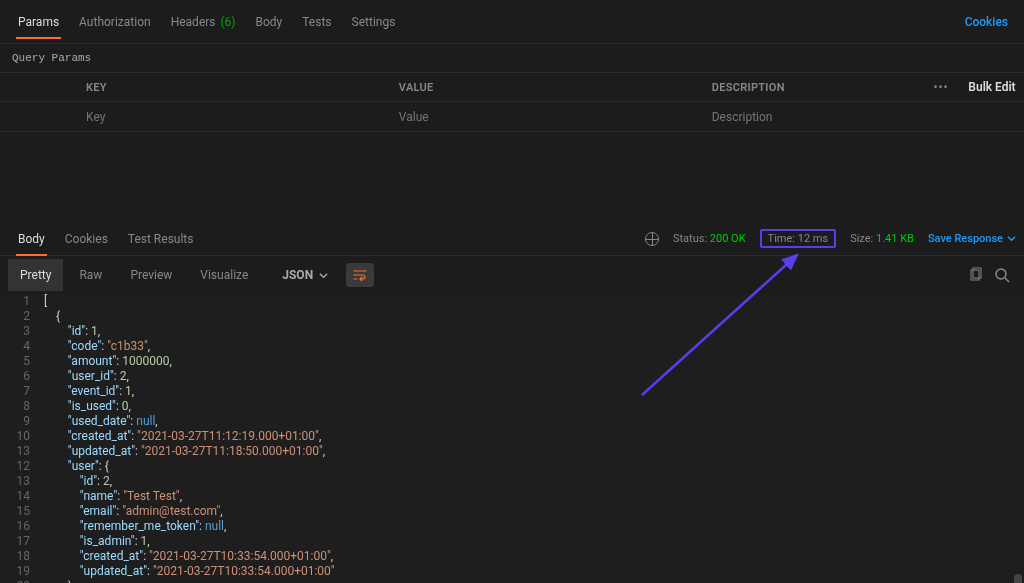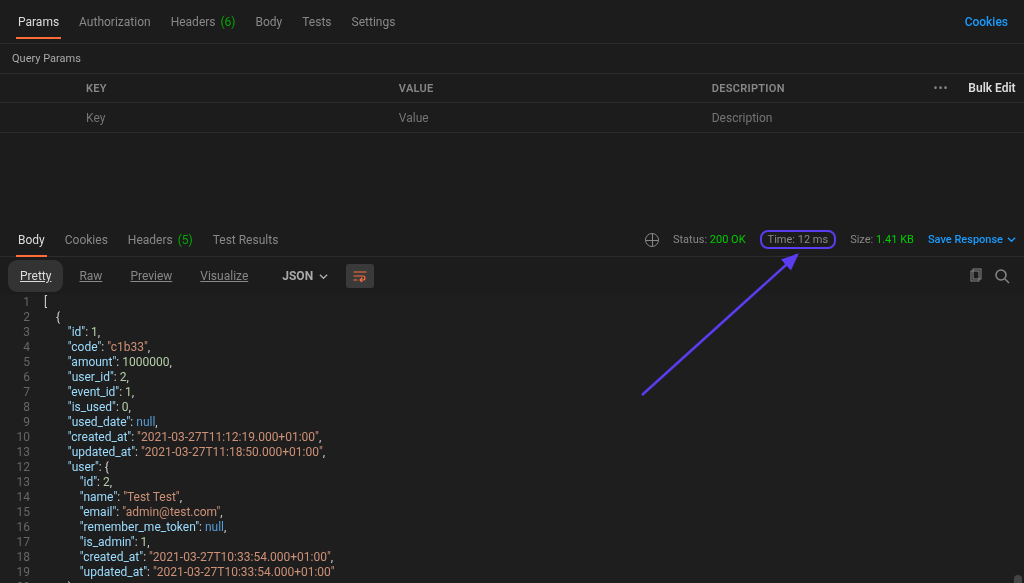--- a/index.html
+++ b/index.html
@@ -5,49 +5,49 @@
     * { margin: 0; padding: 0; box-sizing: border-box; font-family: -apple-system, BlinkMacSystemFont, "Segoe UI", Roboto, sans-serif; }
     body { background: #1c1c1c; color: #aaa; font-size: 12px; width: 1024px; height: 583px; overflow: hidden; position: relative; }
     
     .tabs-row { display: flex; align-items: center; padding: 16px 8px; border-bottom: 1px solid #2c2c2c; height: 44px; }
     .tab { padding: 9px 10px; color: #888; cursor: pointer; position: relative; }
     .tab.active { color: #ddd; }
     .tab.active::after { content:''; position:absolute; left:8px; right:8px; bottom:-1px; height:2px; background:#ff6c37; }
     .tab .count { color: #0a0; margin-left: 2px; }
     .cookies-link { margin-left: auto; color: #1a9cff; cursor: pointer; padding-right: 8px; font-weight: 500; }
     
-    .section-label { padding: 8px 12px; color: #aaa; font-size: 11px; }
+    .section-label { padding: 8px 12px; color: #aaa; font-size: 11px; font-family: Liberation Mono, monospace; }
     
     .params-table { width: 100%; }
     .params-header-row { display: flex; align-items: center; height: 30px; border-top: 1px solid #2c2c2c; border-bottom: 1px solid #2c2c2c; }
     .params-checkbox-col { width: 34px; }
     .params-col { flex: 1; padding: 0 8px; color: #888; font-size: 11px; font-weight:600; letter-spacing:0.3px;margin-left:44px; }
     .params-actions { width: 38px; display:flex; align-items:center; justify-content:center; color:#888; cursor:pointer; letter-spacing:1px; }
     .bulk-edit { width: 64px; color: #ddd; font-weight: 600; font-size: 12px; cursor:pointer; text-align:center; }
     .params-input-row { display: flex; align-items: center; height: 30px; border-bottom: 1px solid #2c2c2c; }
     .params-input-row input { background: transparent; border: none; color: #666; font-size: 12px; width: 100%; outline: none; }
     
     .spacer { height: 90px; }
     
     .response-tabs { display: flex; align-items: center; height: 34px; border-bottom: 1px solid #2c2c2c; padding: 0 8px; }
     .rtab { padding: 9px 10px; color: #888; cursor: pointer; position: relative; }
     .rtab.active { color: #ddd; }
     .rtab.active::after { content:''; position:absolute; left:8px; right:8px; bottom:-1px; height:2px; background:#ff6c37; }
     .rtab .count { color: #0a0; margin-left: 2px; }
     .status-block { margin-left: auto; display: flex; align-items: center; gap: 14px; font-size: 11px; }
     .status-item { color: #888; }
     .status-item .val-green { color: #0c0; }
-    .time-box { border: 2px solid #5b3cf0; padding: 1px 6px; border-radius: 8px; }
+    .time-box { border: 2px solid #5b3cf0; padding: 1px 6px; border-radius: 2px; }
     .save-response { color: #1a9cff; cursor: pointer; font-weight:500; display:flex; align-items:center; gap:4px; }
     .globe-icon { width:14px; height:14px; border:1.2px solid #888; border-radius:50%; position:relative; }
     .globe-icon::before { content:''; position:absolute; left:50%; top:0; bottom:0; width:1px; background:#888; }
     .globe-icon::after { content:''; position:absolute; top:50%; left:0; right:0; height:1px; background:#888; }
     
     .body-toolbar { display: flex; align-items: center; height: 38px; padding: 0 8px; gap: 4px; }
-    .view-btn { padding: 9px 12px; color: #888; cursor: pointer; border-radius: 9px; font-size:12px;text-decoration:underline; }
+    .view-btn { padding: 9px 12px; color: #888; cursor: pointer; border-radius: 1px; font-size:12px; }
     .view-btn.active { background: #333; color: #ddd; }
     .json-select { padding: 5px 10px; color: #aaa; cursor: pointer; display:flex; align-items:center; gap:6px; margin-left:8px;font-weight:bold; }
     .json-select svg { width:9px; height:9px; }
     .wrap-btn { width: 28px; height: 24px; background: #3a3a3a; border-radius: 3px; display:flex; align-items:center; justify-content:center; cursor:pointer; margin-left:4px; }
     .toolbar-right { margin-left: auto; display:flex; gap:10px; padding-right:6px; }
     .icon-btn { width:16px; height:16px; cursor:pointer; color:#888; }
     
     .code-area { display: flex; background: #1e1e1e; font-family: Menlo, Monaco, "Courier New", monospace; font-size: 12px; line-height: 15px; height: 315px; overflow:hidden; position:relative; }
     .gutter { width: 40px; text-align: right; padding-right: 10px; color: #666; user-select: none; }
     .gutter div { height: 15px; }
@@ -97,24 +97,20 @@
     <div class="params-col" style="flex:0.8"><input placeholder="Description" style=""></div>
     <div style="width:102px"></div>
   </div>
 </div>
 
 <div class="spacer"></div>
 
 <div class="response-tabs">
   <div class="rtab active">Body</div>
   <div class="rtab">Cookies</div>
-  <div class="rtab">
-    <span>Headers</span>
-    <span class="count">(5)</span>
-  </div>
   <div class="rtab">Test Results</div>
 
   <div class="status-block">
     <div class="globe-icon"></div>
     <div class="status-item">
       <span>Status:</span> <span class="val-green">200 OK</span>
     </div>
     <div class="status-item time-box">
       <span>Time:</span> <span>12 ms</span>
     </div>

